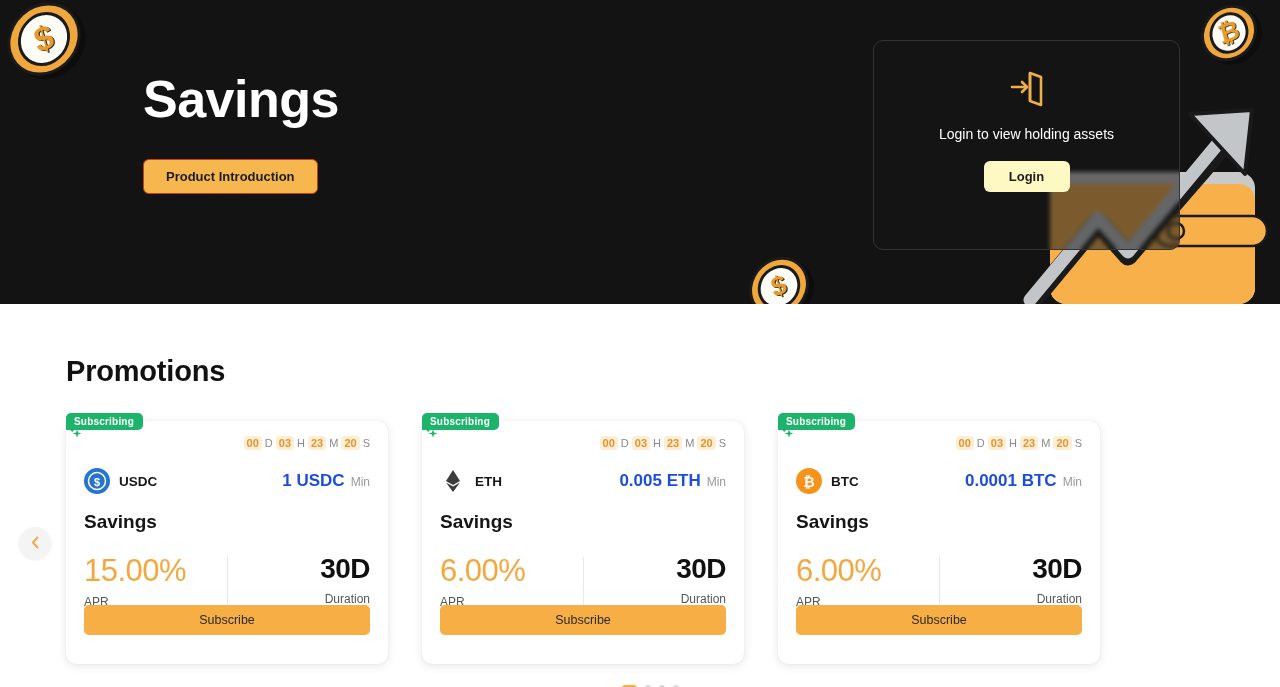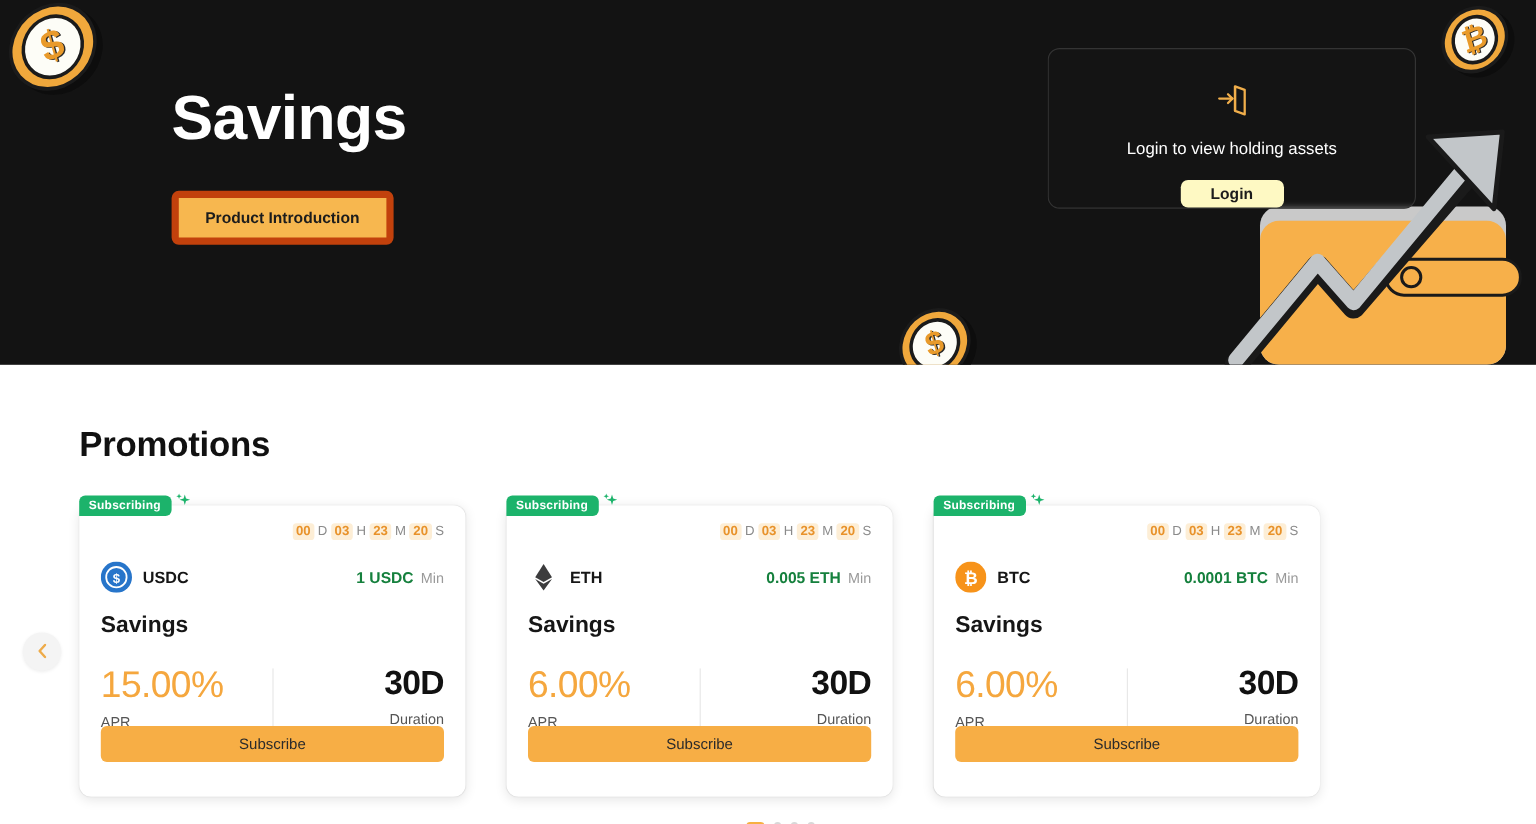--- a/index.html
+++ b/index.html
@@ -53,35 +53,35 @@
   .hero-title {
     font-size:52px; font-weight:bold; color:#ffffff;
     letter-spacing:-0.5px; line-height:1.05;
   }
   .hero-sub {
     margin-top:22px; font-size:17px; color:#f2f2f2; font-weight:500;
   }
   .hero-buttons { margin-top:32px; display:flex; gap:18px; }
   .btn-primary {
     background:#f7b74f; color:#1c1c1c;
-    border:6px solid #c2410c; border-radius:6px;
+    border:1px solid #c2410c; border-radius:6px;
     padding:9px 22px; font-size:13px; font-weight:600; cursor:pointer;
     font-family:inherit;
   }
   .btn-outline {
     background:transparent; color:#f7b74f;
     border:1px solid #c98f35; border-radius:6px;
     padding:9px 22px; font-size:13px; font-weight:600; cursor:pointer;
     font-family:inherit;
   }
 
   
   .login-card {
     position:absolute; left:873px; top:40px;
-    width:307px; height:134px;
+    width:307px; height:210px;
     border:1px solid #343434; border-radius:10px;
     background:rgba(22,22,22,0.55);
     backdrop-filter:blur(2px);
     display:flex; flex-direction:column; align-items:center;
     padding-top:28px; z-index:6;
   }
   .login-icon { width:38px; height:40px; }
   .login-text { margin-top:17px; font-size:14px; color:#ffffff; font-weight:500; }
   .login-btn {
     margin-top:19px; width:86px; height:31px;
@@ -100,21 +100,21 @@
 
   .card {
     position:relative;
     width:322px; height:243px;
     background:#ffffff;
     border-radius:10px;
     box-shadow:0 2px 10px rgba(0,0,0,0.10), 0 0 1px rgba(0,0,0,0.12);
     padding:28px 18px 0 18px;
   }
 
-  .badge-wrap { position:absolute; left:0; top:-8px; display:flex; align-items:flex-start; }
+  .badge-wrap { position:absolute; left:0; top:-8px; display:flex; align-items:flex-start;flex-direction:column; }
   .badge {
     background:#1cb36b; color:#ffffff;
     font-size:10px; font-weight:bold;
     padding:3px 9px 3px 8px;
     border-radius:5px 5px 5px 0;
     letter-spacing:0.2px;
   }
   .sparkle-icon { margin-left:3px; margin-top:-3px; }
 
   .countdown {
@@ -128,21 +128,21 @@
   }
   .cd-unit { color:#8a8a8a; font-weight:500; }
 
   .card-row-asset {
     display:flex; align-items:center; justify-content:space-between;
     margin-top:19px;
   }
   .asset-left { display:flex; align-items:center; gap:9px; }
   .asset-symbol { font-size:13.5px; font-weight:bold; color:#161616; }
   .asset-right { display:flex; align-items:baseline; gap:6px; }
-  .asset-min-val { font-size:13px; font-weight:bold; color:#15803d; }
+  .asset-min-val { font-size:17px; font-weight:bold; color:#1d4ed8; }
   .asset-min-label { font-size:12px; color:#9a9a9a; }
 
   .card-product { margin-top:17px; font-size:19px; font-weight:600; color:#161616; }
 
   .card-stats {
     margin-top:22px;
     display:flex; align-items:flex-start;
   }
   .stat { flex:1; }
   .stat.right { text-align:right; }

